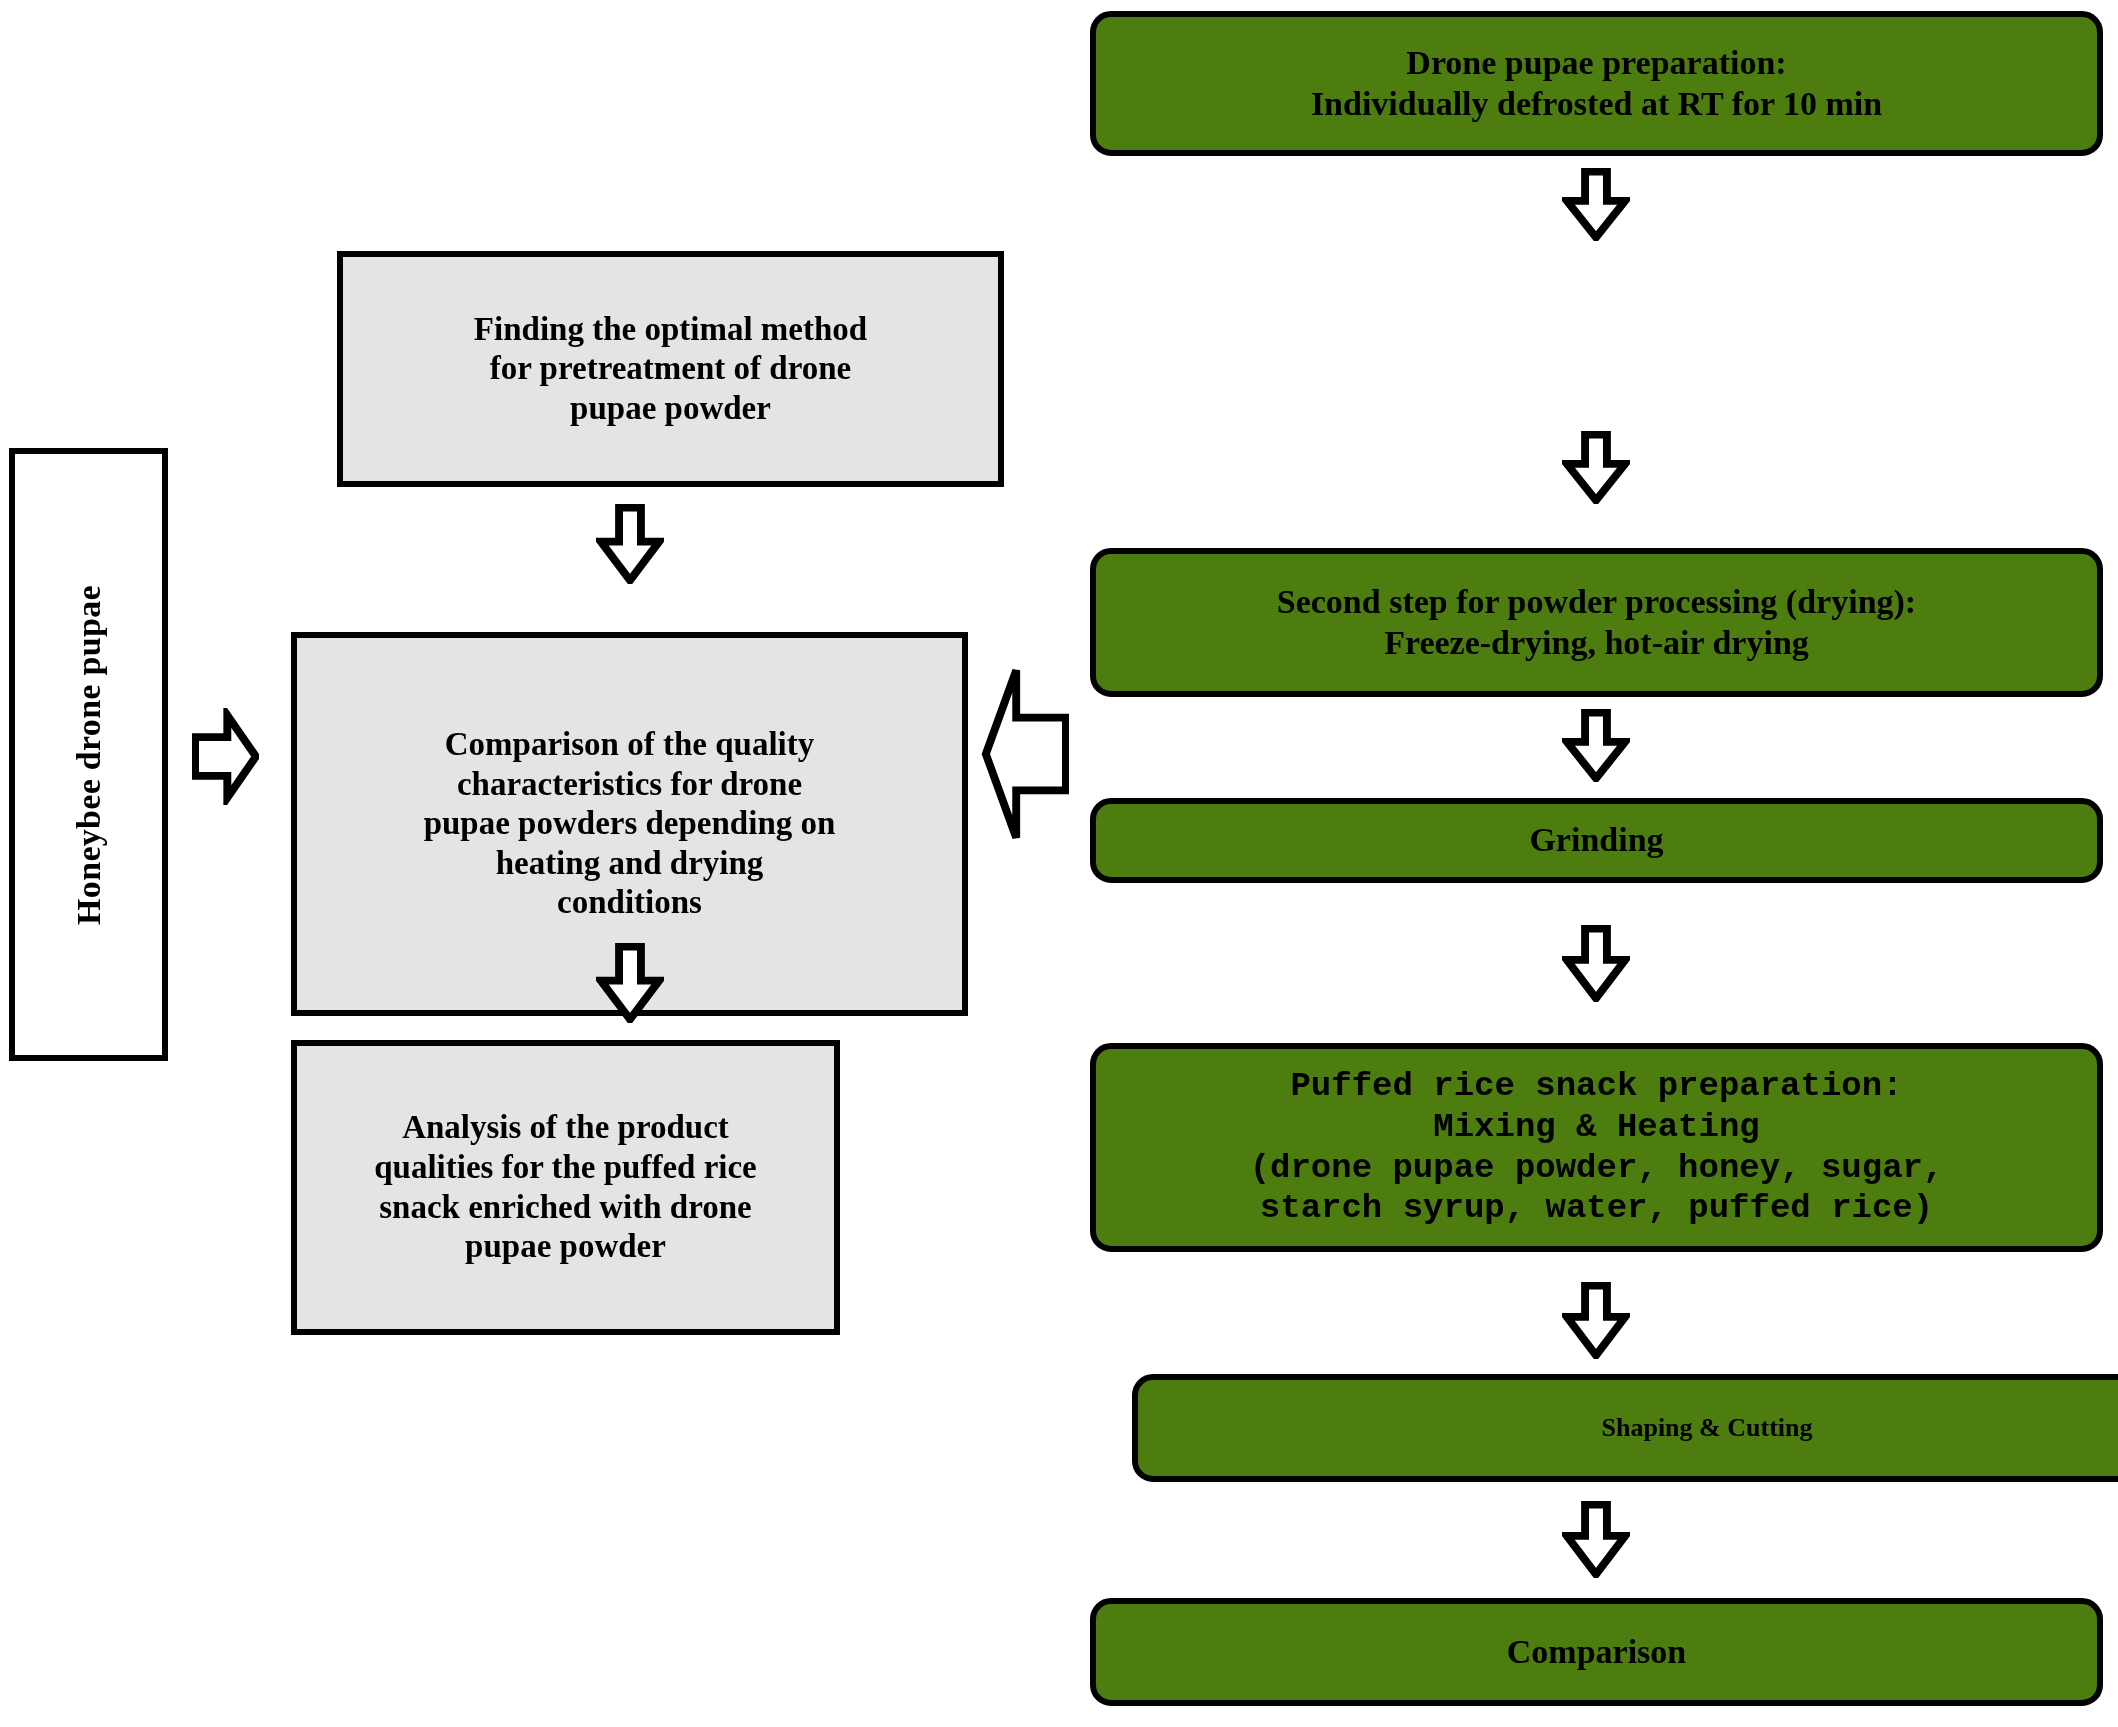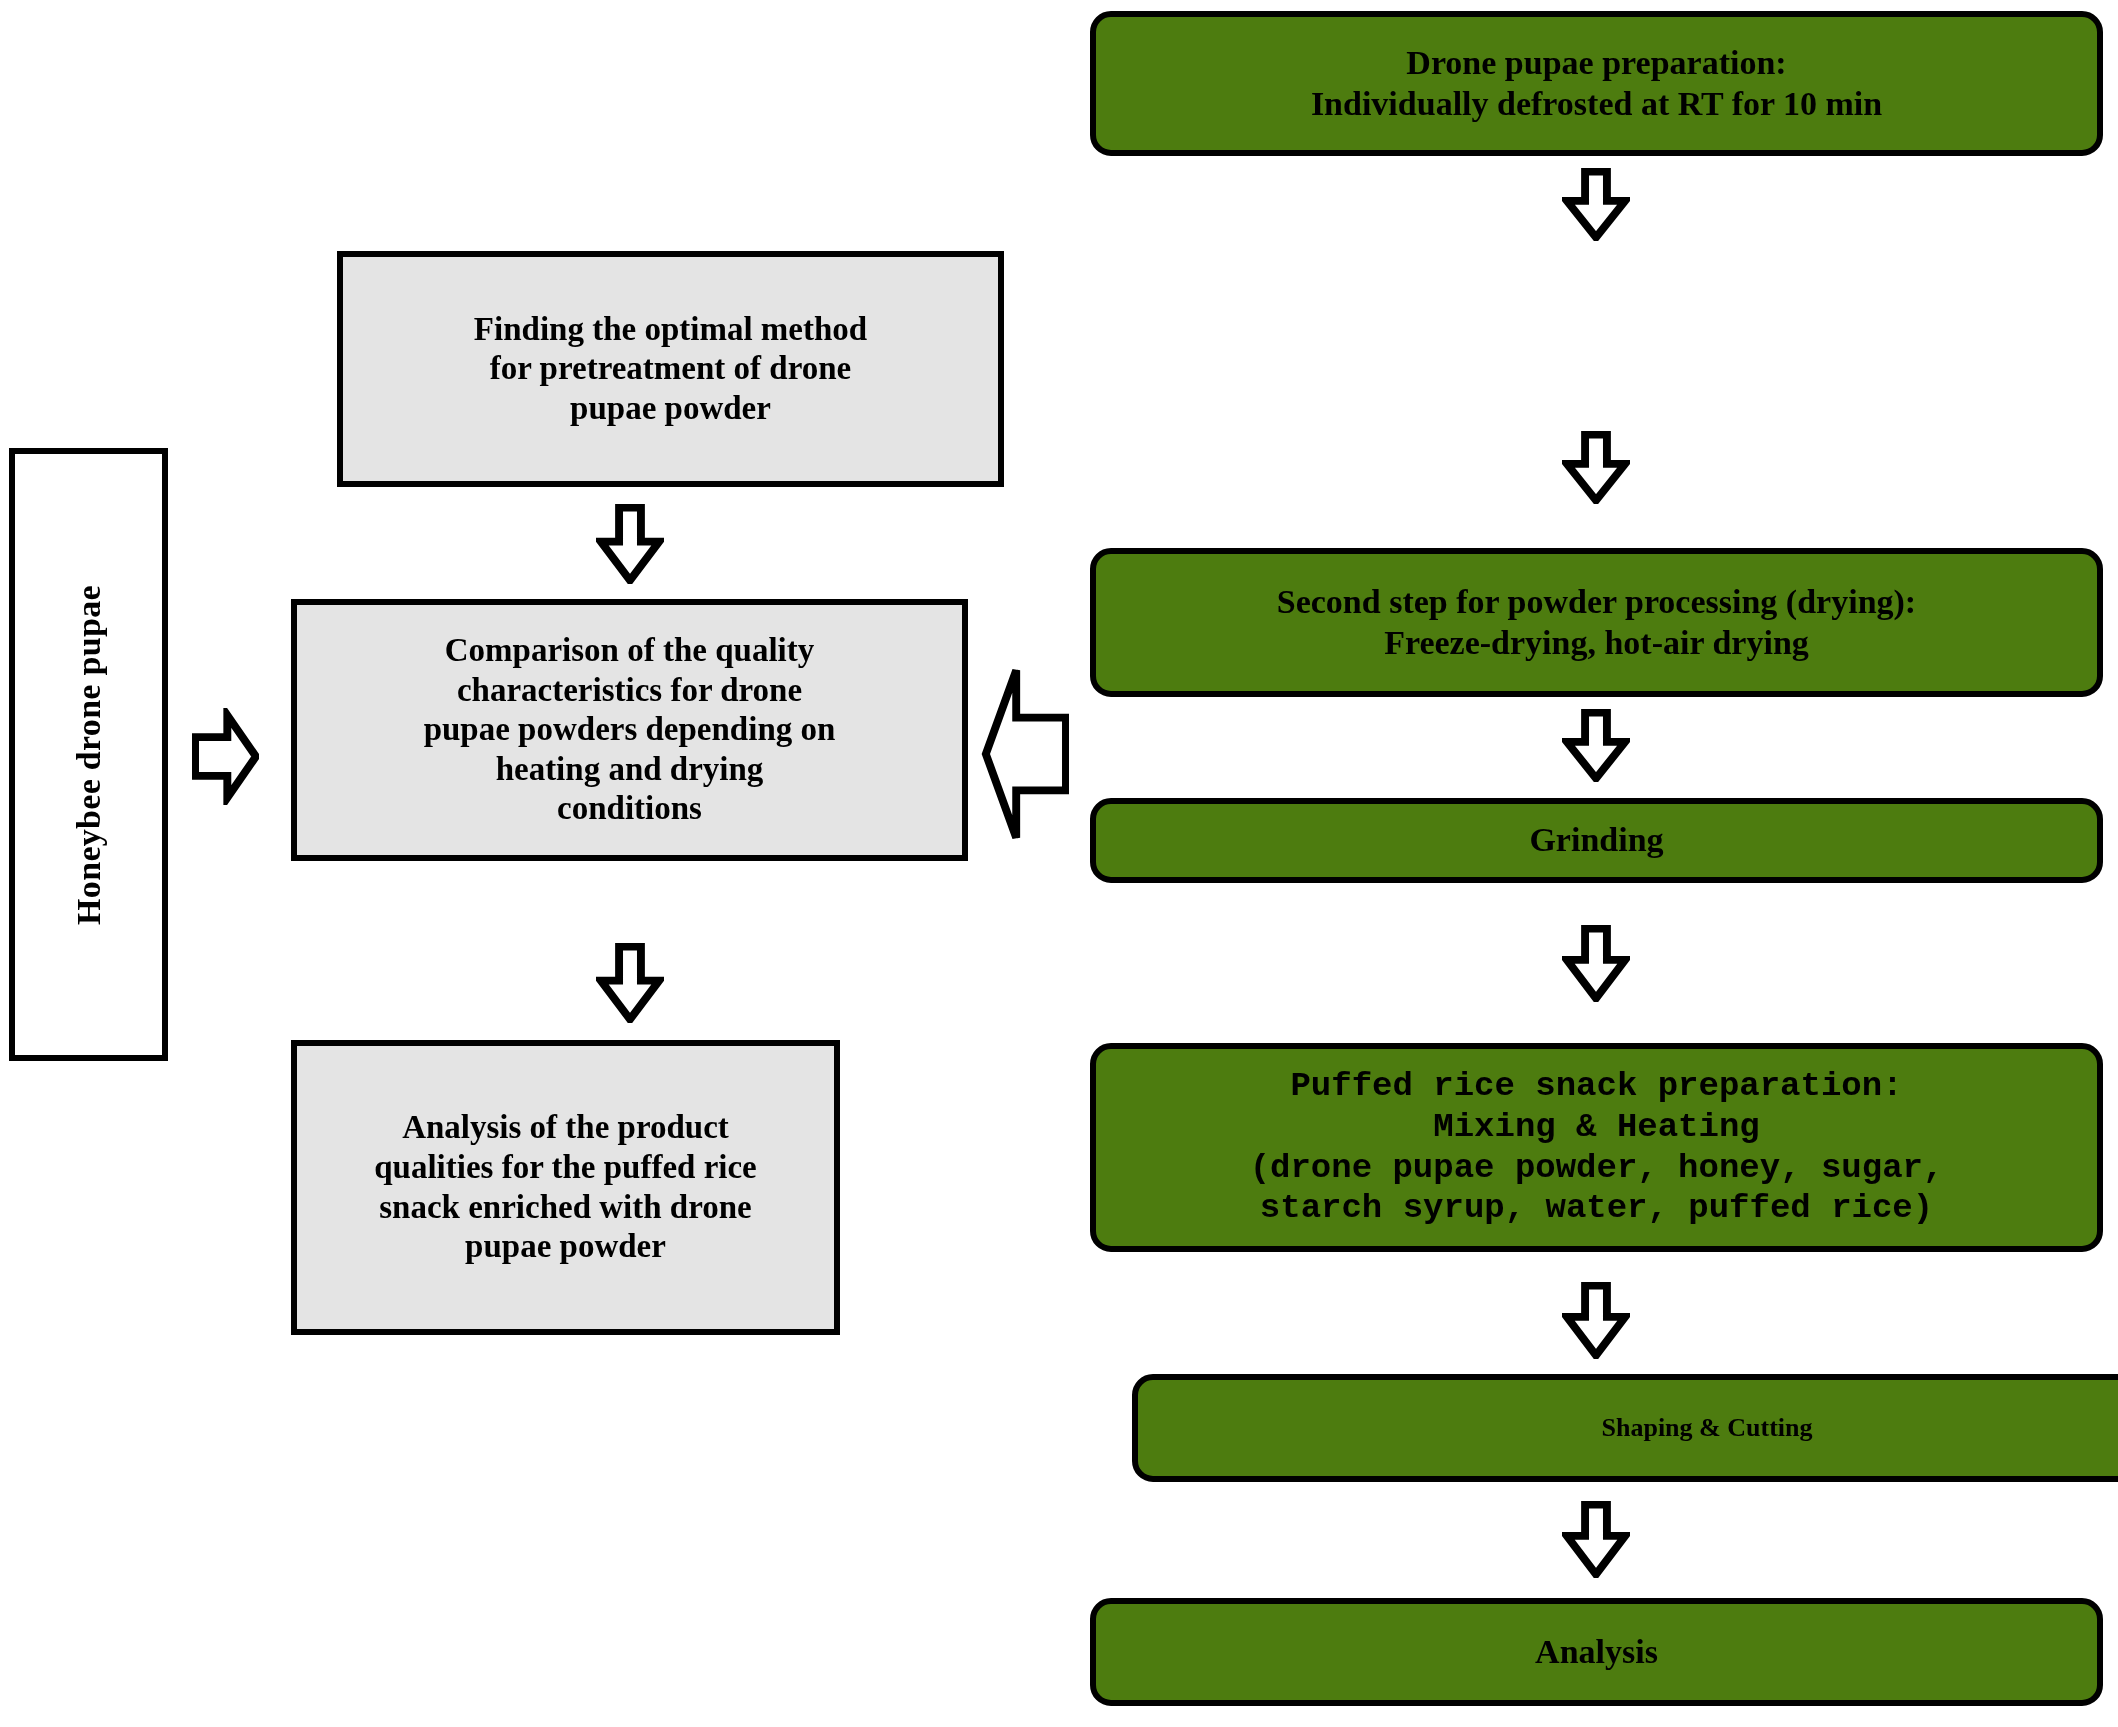--- a/index.html
+++ b/index.html
@@ -75,21 +75,21 @@
   <div class="box gray" style="left:297px; top:251px; width:667px; height:236px; font-size:33px; padding:0 24px;margin-left:40px;">Finding the optimal method
 for pretreatment of drone
 pupae powder</div>
 
   <div class="arrow" style="left:596px; top:504px; width:68px; height:80px;">
     <svg viewBox="0 0 112 132" preserveAspectRatio="none">
       <polygon points="38,6 74,6 74,62 104,62 56,126 8,62 38,62" fill="#ffffff" stroke="#000000" stroke-width="13" stroke-linejoin="miter"></polygon>
     </svg>
   </div>
 
-  <div class="box gray" style="left:291px; top:599px; width:677px; height:262px; font-size:33px; padding:0 30px;">Comparison of the quality
+  <div class="box gray" style="left:291px; top:632px; width:677px; height:384px; font-size:33px; padding:0 30px;">Comparison of the quality
 characteristics  for drone
 pupae powders  depending on
 heating and  drying
 conditions</div>
 
   <div class="arrow" style="left:596px; top:943px; width:68px; height:80px;">
     <svg viewBox="0 0 112 132" preserveAspectRatio="none">
       <polygon points="38,6 74,6 74,62 104,62 56,126 8,62 38,62" fill="#ffffff" stroke="#000000" stroke-width="13" stroke-linejoin="miter"></polygon>
     </svg>
   </div>
@@ -150,16 +150,16 @@
   </div>
 
   <div class="box white" style="left:1090px; top:1374px; width:1150px; height:108px; font-size:26px;margin-left:42px;">Shaping &amp; Cutting</div>
 
   <div class="arrow" style="left:1562px; top:1501px; width:68px; height:77px;">
     <svg viewBox="0 0 112 128" preserveAspectRatio="none">
       <polygon points="38,6 74,6 74,58 104,58 56,122 8,58 38,58" fill="#ffffff" stroke="#000000" stroke-width="13" stroke-linejoin="miter"></polygon>
     </svg>
   </div>
 
-  <div class="box white" style="left:1090px; top:1598px; width:1013px; height:108px; font-size:34px;">Analysis</div>
+  <div class="box white" style="left:1090px; top:1598px; width:1013px; height:108px; font-size:34px;">Comparison</div>
 
 </div>
 
 
 </body></html>

